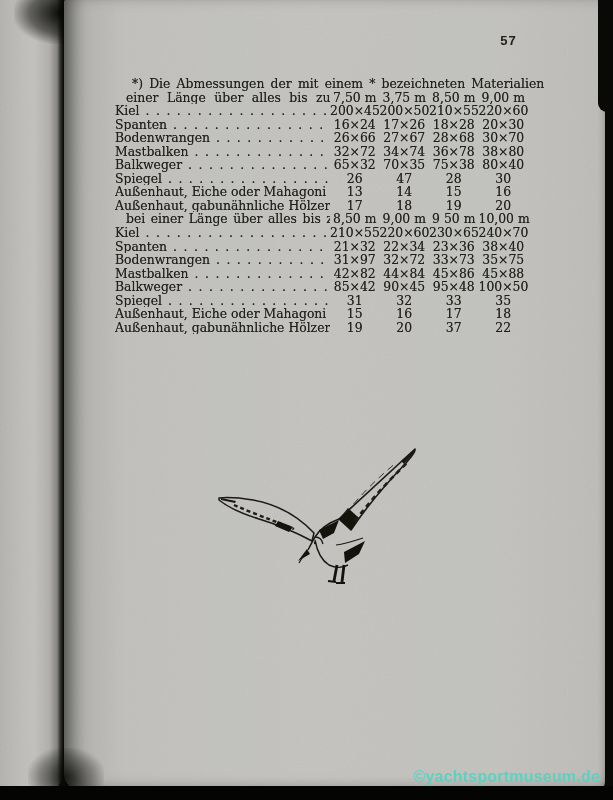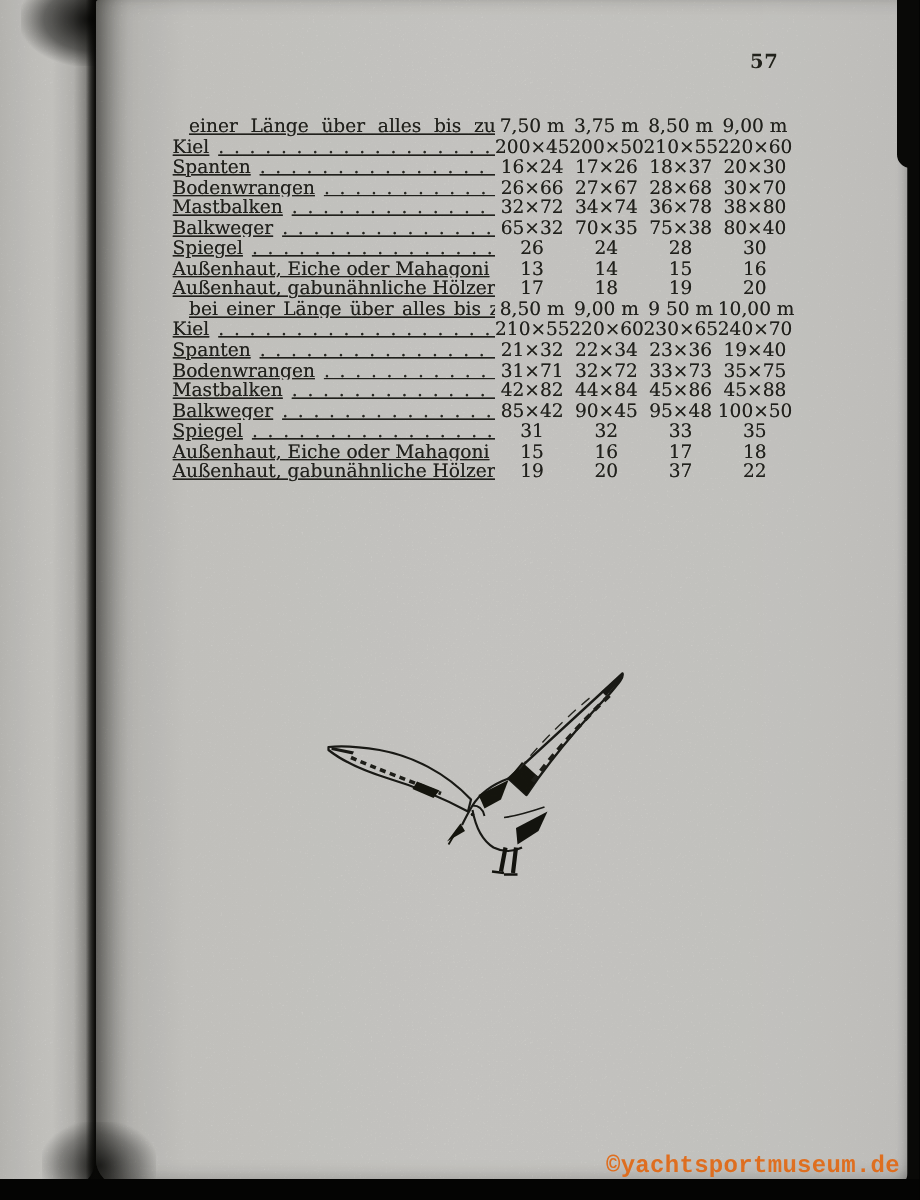--- a/index.html
+++ b/index.html
@@ -30,57 +30,58 @@
     background:linear-gradient(90deg,#b1b0ac 0%,#c7c6c2 4%,#d4d3cf 11%,#d8d7d3 45%,#d6d5d1 80%,#d0cfcc 100%);
     border-radius:2px 0 9px 18px;
     box-shadow:inset 15px 0 20px -11px rgba(18,18,14,0.65), inset 0 -12px 16px -12px rgba(18,18,14,0.35), inset -5px 0 9px -7px rgba(18,18,14,0.45);
   }
   .right-black-top { position:absolute; right:0; top:0; width:15px; height:112px; background:#0a0a08; border-radius:0 0 0 9px; }
   .right-black { position:absolute; right:0; top:0; width:8px; height:800px; background:#0a0a08; }
   .bottom-black { position:absolute; left:0; top:786px; width:613px; height:14px; background:#050504; }
 
   .page-number {
     position:absolute; left:500px; top:34px; font-size:13px; font-weight:bold;
-    letter-spacing:0.5px; color:#26261f;
+    letter-spacing:0.5px; color:#26261f;font-family:Liberation Mono, monospace;
   }
   .content {
     position:absolute; left:115px; top:77px; width:414px;
     color:#24241f; font-size:12.4px; line-height:13.55px;
     text-shadow:0 0 0.4px rgba(36,36,30,0.6);
   }
   .fn1 { padding-left:17px; word-spacing:2.2px; white-space:nowrap; }
   .trow { display:flex; height:13.55px; white-space:nowrap; }
-  .c0 { width:215px; display:flex; overflow:hidden;text-decoration:underline; }
+  .c0 { width:215px; display:flex; overflow:hidden; }
   .cv { width:49.5px; text-align:center; overflow:visible; }
   .hA { padding-left:11px; word-spacing:4.5px; }
   .hB { padding-left:11px; word-spacing:1.6px; }
   .leader { flex:1; overflow:hidden; padding-left:6px; letter-spacing:6.5px; color:#2b2b25; }
   .introA { word-spacing:1.5px; }
   .introB { word-spacing:3.5px; }
 
   .seagull { position:absolute; left:218px; top:437px; }
   .watermark {
-    position:absolute; right:13px; top:768px; font-family:Liberation Mono, monospace;
-    font-weight:700; font-size:16px; letter-spacing:0.2px; color:#f97316; opacity:0.92;
+    position:absolute; right:13px; top:768px; font-family:Liberation Sans, sans-serif;
+    font-weight:700; font-size:16px; letter-spacing:0.2px; color:#5eead4; opacity:0.92;
   }
   .grain { position:absolute; left:0; top:0; opacity:0.09; pointer-events:none; }
 </style>
 </head>
 <body>
 
 <div class="scan">
   <div class="prev-edge"></div>
   <div class="gutter-line"></div>
   <div class="gutter-top-shadow"></div>
   <div class="page"></div>
   <div class="gutter-bottom-shadow"></div>
 
   <div class="page-number">57</div>
 
   <div class="content">
+    <div class="fn1">*) Die Abmessungen der mit einem * bezeichneten Materialien</div>
     <div>
         <div class="trow">
           <div class="c0">
             <span class="hA">einer Länge über alles bis zu</span>
           </div>
           <div class="cv">7,50 m</div>
           <div class="cv">3,75 m</div>
           <div class="cv">8,50 m</div>
           <div class="cv">9,00 m</div>
         </div>
@@ -94,21 +95,21 @@
           <div class="cv">210×55</div>
           <div class="cv">220×60</div>
         </div>
         <div class="trow">
           <div class="c0">
             <span>Spanten</span>
             <span class="leader">........................................</span>
           </div>
           <div class="cv">16×24</div>
           <div class="cv">17×26</div>
-          <div class="cv">18×37</div>
+          <div class="cv">18×28</div>
           <div class="cv">20×30</div>
         </div>
         <div class="trow">
           <div class="c0">
             <span>Bodenwrangen</span>
             <span class="leader">........................................</span>
           </div>
           <div class="cv">26×66</div>
           <div class="cv">27×67</div>
           <div class="cv">28×68</div>
@@ -133,21 +134,21 @@
           <div class="cv">70×35</div>
           <div class="cv">75×38</div>
           <div class="cv">80×40</div>
         </div>
         <div class="trow">
           <div class="c0">
             <span>Spiegel</span>
             <span class="leader">........................................</span>
           </div>
           <div class="cv">26</div>
-          <div class="cv">24</div>
+          <div class="cv">47</div>
           <div class="cv">28</div>
           <div class="cv">30</div>
         </div>
         <div class="trow">
           <div class="c0">
             <span>Außenhaut, Eiche oder Mahagoni</span>
             <span class="leader">........................................</span>
           </div>
           <div class="cv">13</div>
           <div class="cv">14</div>
@@ -185,28 +186,28 @@
           <div class="cv">240×70</div>
         </div>
         <div class="trow">
           <div class="c0">
             <span>Spanten</span>
             <span class="leader">........................................</span>
           </div>
           <div class="cv">21×32</div>
           <div class="cv">22×34</div>
           <div class="cv">23×36</div>
-          <div class="cv">19×40</div>
+          <div class="cv">38×40</div>
         </div>
         <div class="trow">
           <div class="c0">
             <span>Bodenwrangen</span>
             <span class="leader">........................................</span>
           </div>
-          <div class="cv">31×71</div>
+          <div class="cv">31×97</div>
           <div class="cv">32×72</div>
           <div class="cv">33×73</div>
           <div class="cv">35×75</div>
         </div>
         <div class="trow">
           <div class="c0">
             <span>Mastbalken</span>
             <span class="leader">........................................</span>
           </div>
           <div class="cv">42×82</div>

